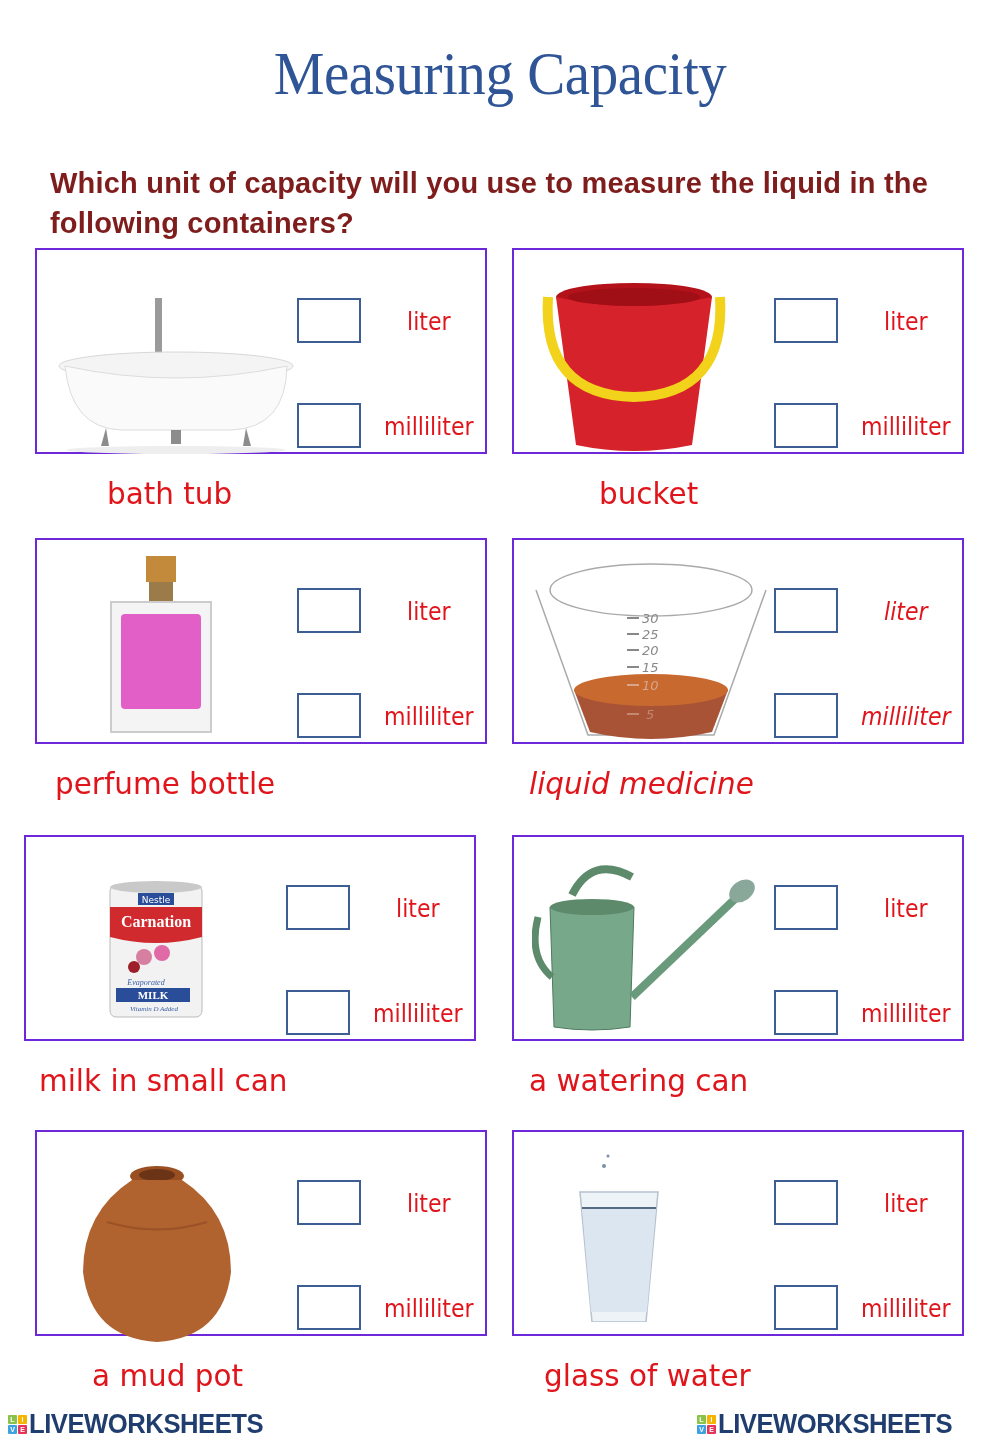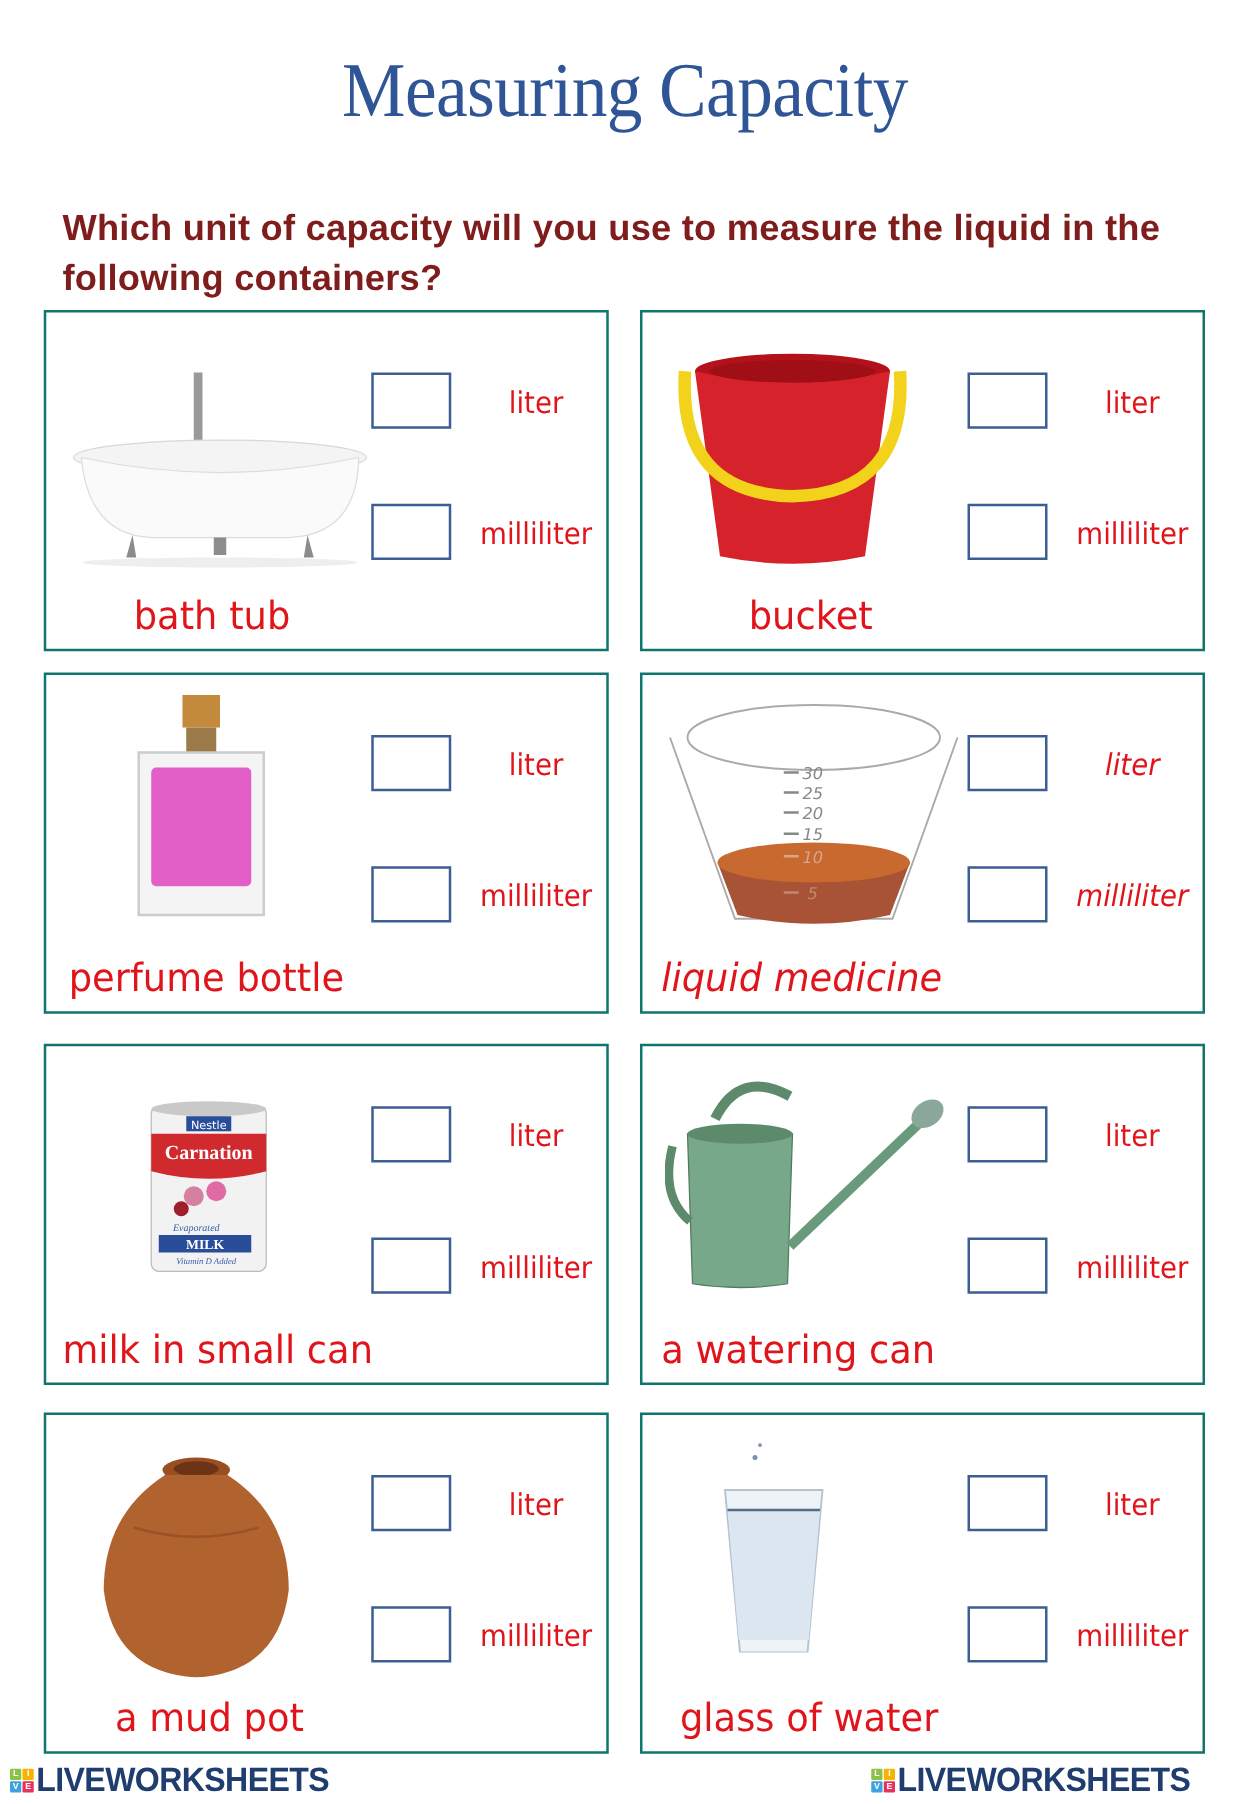--- a/index.html
+++ b/index.html
@@ -10,22 +10,22 @@
     font-family: "Liberation Serif", "DejaVu Serif", serif;
     font-size: 62px; color: #2f5597; letter-spacing: -0.5px; line-height: 1;
     transform: scaleX(0.92);
   }
   .question {
     position: absolute; left: 50px; top: 163px; width: 900px;
     color: #7f1d1d; font-weight: bold; font-size: 29px; line-height: 40px;
     font-family: "Liberation Sans", sans-serif; letter-spacing: 0.2px;
   }
   .card {
-    position: absolute; width: 452px; height: 273px;
-    border: 2px solid #0f766e; background: #fff;
+    position: absolute; width: 452px; height: 206px;
+    border: 2px solid #6d28d9; background: #fff;
   }
   .card .pic { position: absolute; left: 14px; top: 28px; width: 250px; height: 180px; }
   .card .cb {
     position: absolute; left: 260px; width: 64px; height: 45px;
     border: 2px solid #3d5e95; background: #fff; cursor: pointer;
   }
   .card .cb.l { top: 48px; }
   .card .cb.m { top: 153px; }
   .card .opt {
     position: absolute; color: #e0151b; font-size: 24px; line-height: 1;
@@ -116,21 +116,21 @@
         <text x="114" y="159" fill="#c48770">5</text>
     </g>
   </svg>
   <div class="cb l"></div>
   <div class="opt l">liter</div>
   <div class="cb m"></div>
   <div class="opt m">milliliter</div>
   <div class="name" style="left:15px;">liquid medicine</div>
 </div>
 
-<div class="card" style="left:35px;top:835px;text-align:right;">
+<div class="card" style="left:24px;top:835px;text-align:right;">
   <svg class="pic" viewBox="0 0 250 180" style="left:60px;top:40px;">
     <rect x="24" y="8" width="92" height="132" rx="6" fill="#f2f2f2" stroke="#bbbbbb"></rect>
     <ellipse cx="70" cy="10" rx="46" ry="6" fill="#c9c9c9"></ellipse>
     <path d="M24 30 L116 30 L116 60 Q70 72 24 60 Z" fill="#d12a2e"></path>
     <rect x="52" y="16" width="36" height="12" fill="#2a4d9a"></rect>
     <text x="70" y="26" text-anchor="middle" fill="#fff" font-size="9" font-family="DejaVu Sans, sans-serif">Nestle</text>
     <text x="70" y="50" text-anchor="middle" fill="#fff" font-size="16" font-weight="bold" font-family="Liberation Serif, serif">Carnation</text>
     <circle cx="58" cy="80" r="8" fill="#d77fa0"></circle>
       <circle cx="76" cy="76" r="8" fill="#e06aa6"></circle>
       <circle cx="48" cy="90" r="6" fill="#9c1f2a"></circle>

